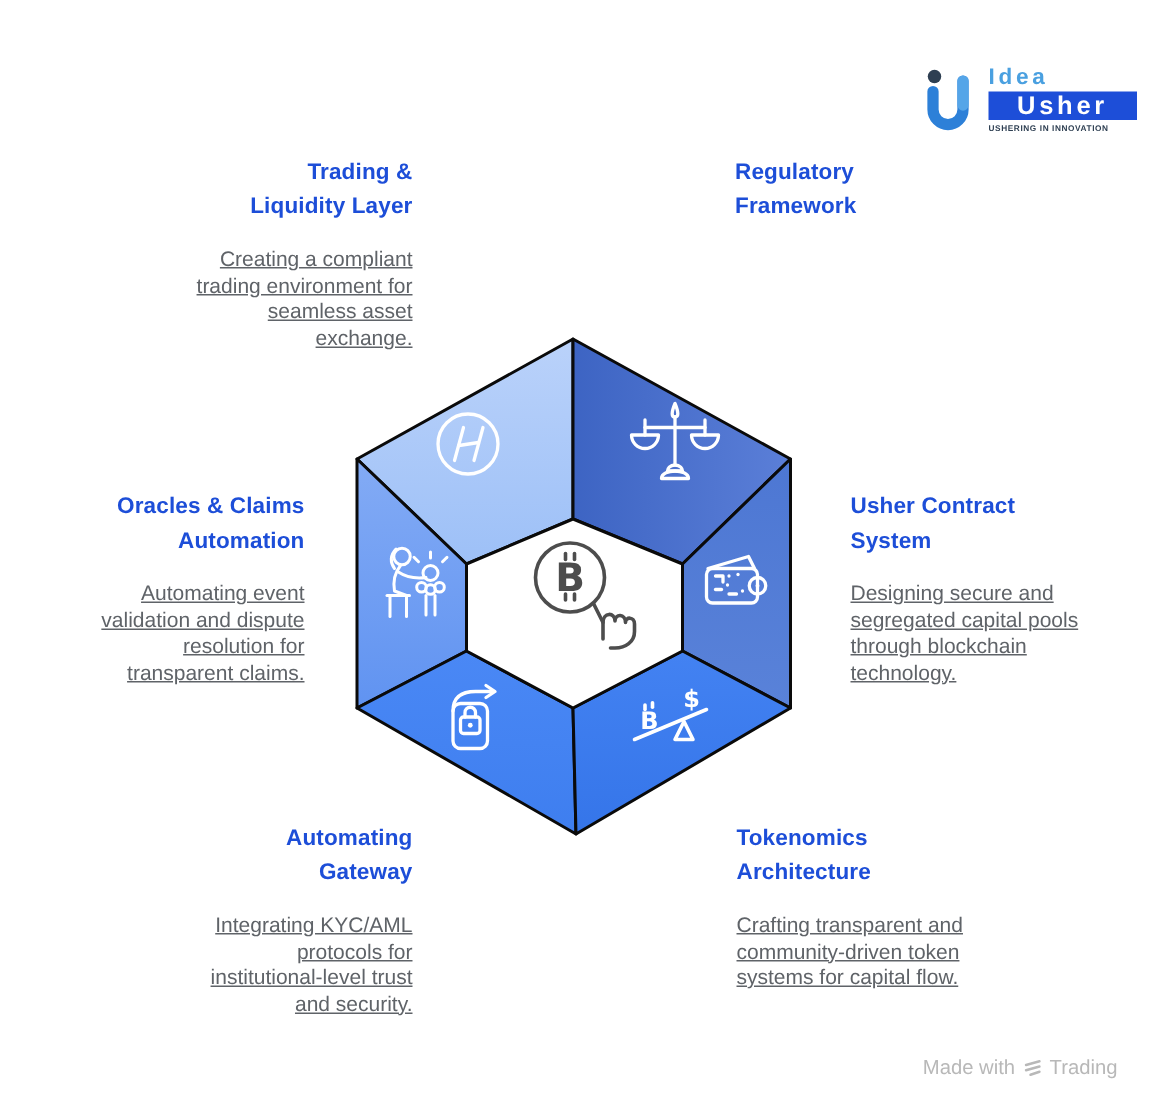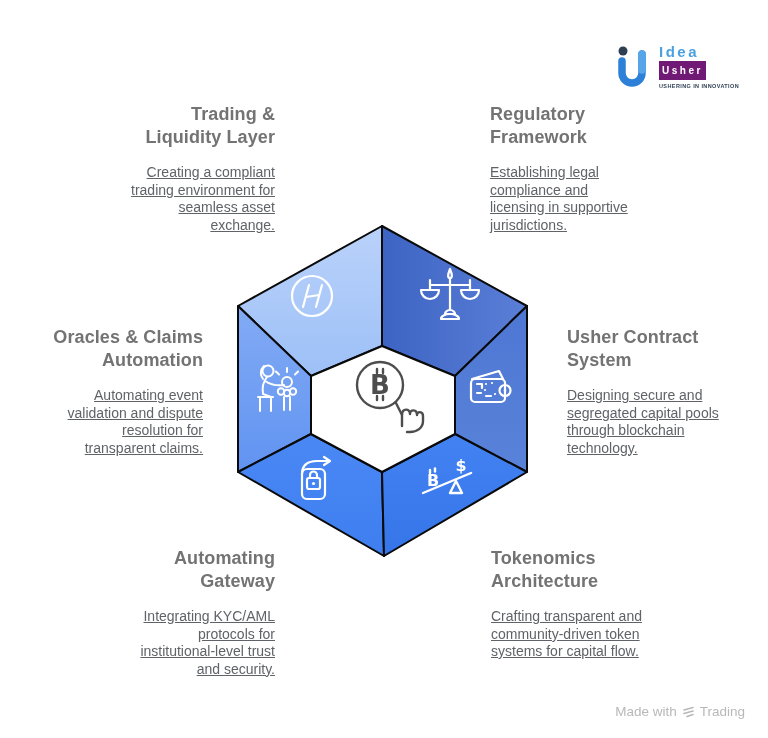--- a/index.html
+++ b/index.html
@@ -2,33 +2,33 @@
 <html><head>
 <meta charset="utf-8">
 <style>
   html,body{margin:0;padding:0;background:#ffffff;}
   .canvas{
     position:relative;width:768px;height:738px;background:#ffffff;overflow:hidden;
     font-family:"Liberation Sans","DejaVu Sans",sans-serif;
   }
   .block{position:absolute;}
   .block h2{
-    margin:0 0 15px 0;font-size:18px;line-height:23px;font-weight:bold;
-    color:#737373;white-space:pre-line;letter-spacing:0.1px;
+    margin:0 0 15px 0;font-size:15px;line-height:23px;font-weight:bold;
+    color:#1d4ed8;white-space:pre-line;letter-spacing:0.1px;
   }
   .block p{
     margin:0;font-size:14px;line-height:17.5px;color:#5f6368;white-space:pre-line;text-decoration:underline;
   }
   .align-right{text-align:right;}
   .align-left{text-align:left;}
   .hexwrap{position:absolute;left:222px;top:216px;width:320px;height:346px;}
   .logo{position:absolute;left:614px;top:44px;display:flex;align-items:flex-start;gap:3px;}
   .logo-textcol{display:flex;flex-direction:column;align-items:flex-start;}
   .logo-idea{color:#4aa0e0;font-weight:bold;font-size:15px;letter-spacing:2.5px;line-height:16px;}
-  .logo-usher{background:#701a75;color:#ffffff;font-weight:bold;font-size:10px;letter-spacing:2.5px;line-height:17px;padding:1px 3px;margin-top:1px;}
+  .logo-usher{background:#1d4ed8;color:#ffffff;font-weight:bold;font-size:17px;letter-spacing:2.5px;line-height:17px;padding:1px 19px;margin-top:1px;}
   .logo-tagline{font-size:5.5px;font-weight:bold;letter-spacing:0.4px;color:#2e3f52;margin-top:3px;white-space:nowrap;}
   .napkin{position:absolute;top:704px;right:23px;display:flex;align-items:center;gap:5px;
     color:#b8b8b8;font-size:13.5px;}
 </style>
 </head>
 <body>
 
 <div class="canvas">
 
   <div class="block align-right" style="left:112px;top:103px;width:163px">
@@ -36,24 +36,20 @@
 Liquidity Layer</h2>
     <p>Creating a compliant
 trading environment for
 seamless asset
 exchange.</p>
   </div>
 
   <div class="block align-left" style="left:490px;top:103px;width:175px">
     <h2>Regulatory
 Framework</h2>
-    <p>Establishing legal
-compliance and
-licensing in supportive
-jurisdictions.</p>
   </div>
 
   <div class="block align-right" style="left:40px;top:326px;width:163px">
     <h2>Oracles &amp; Claims
 Automation</h2>
     <p>Automating event
 validation and dispute
 resolution for
 transparent claims.</p>
   </div>

